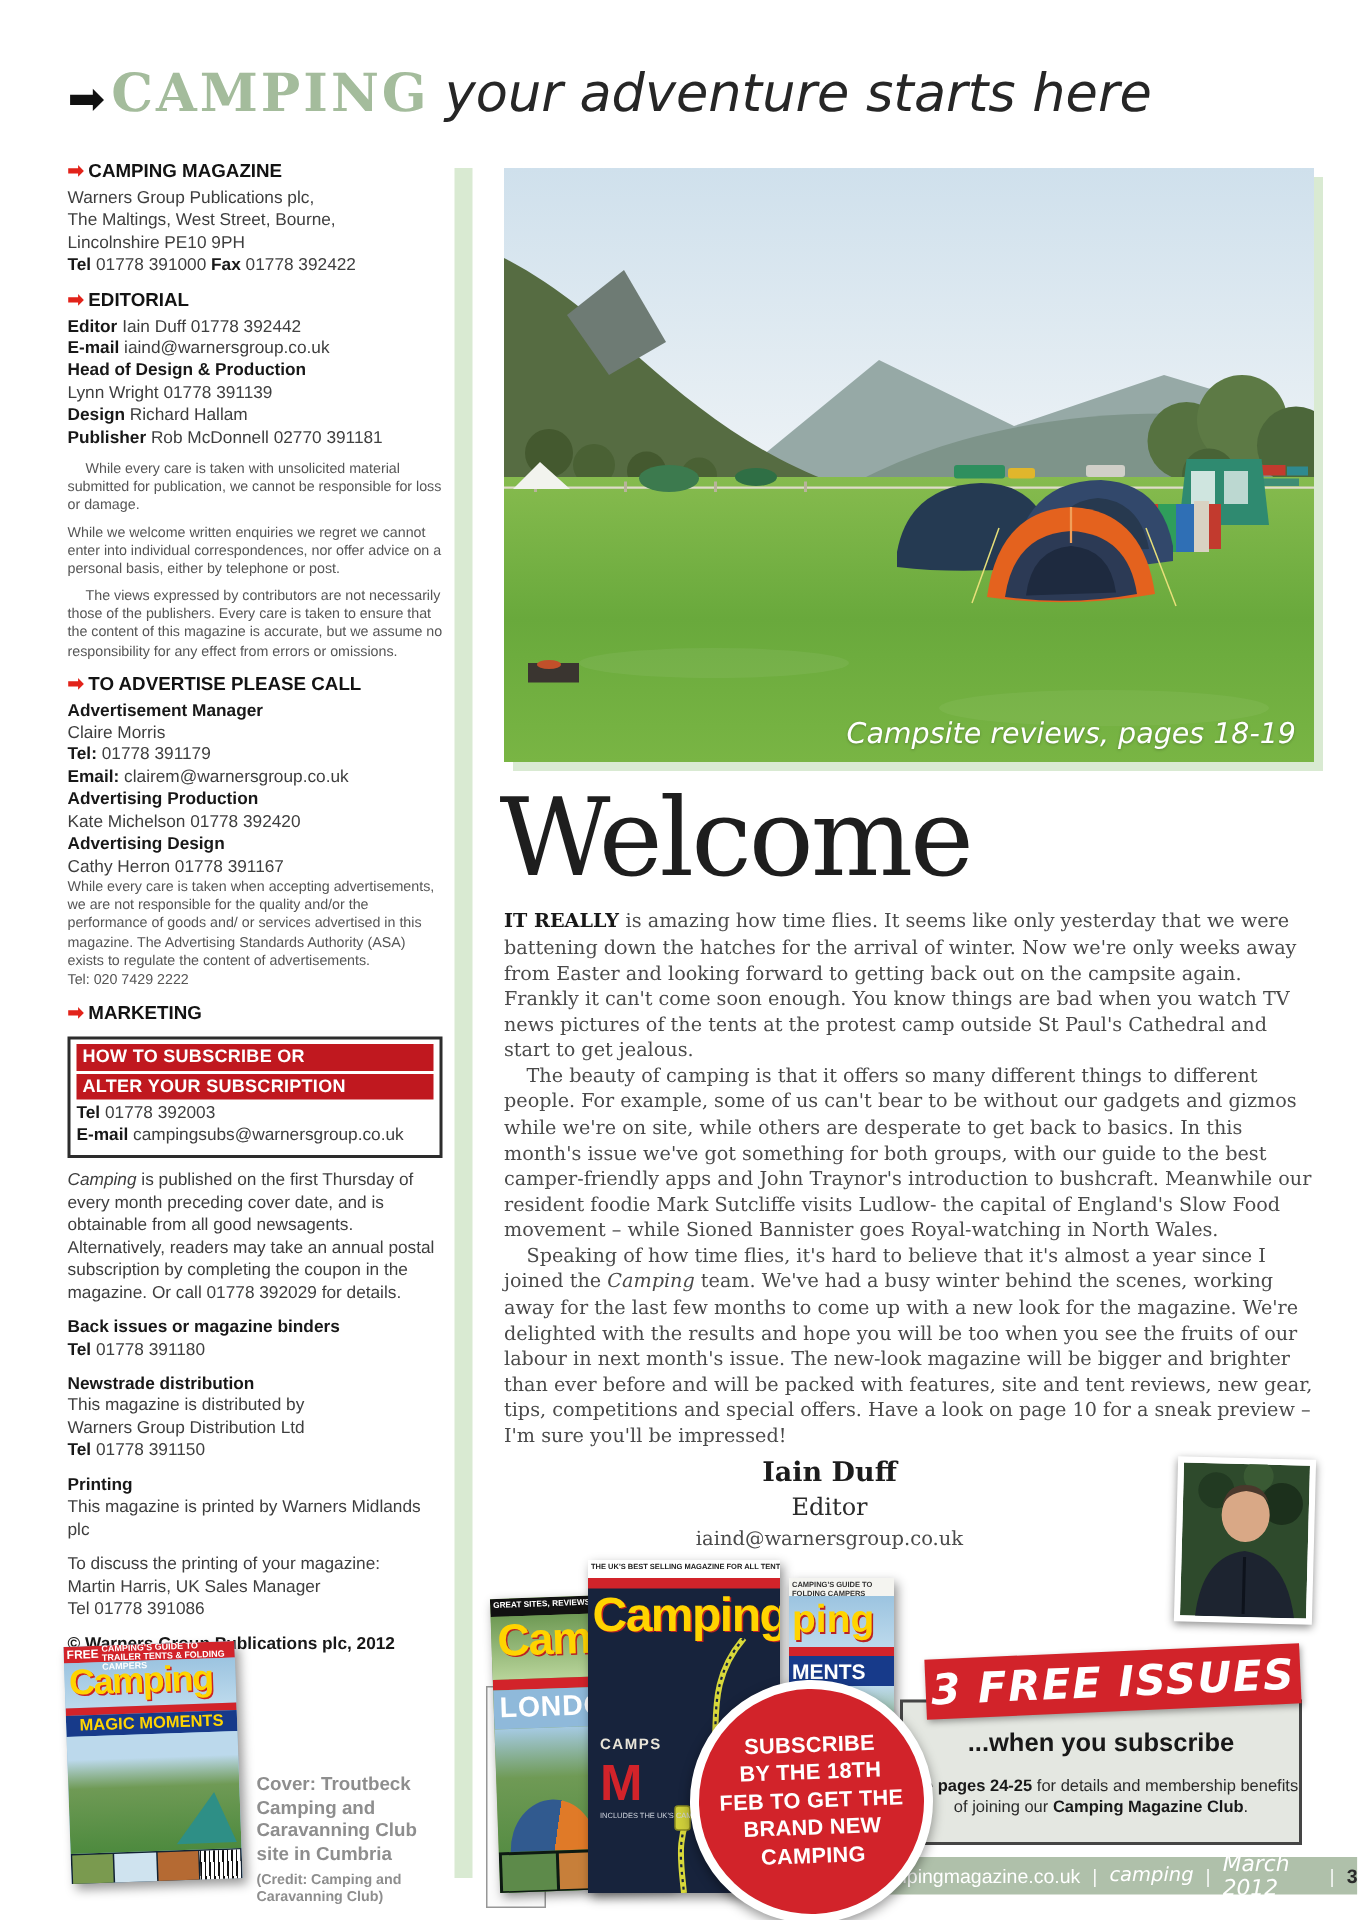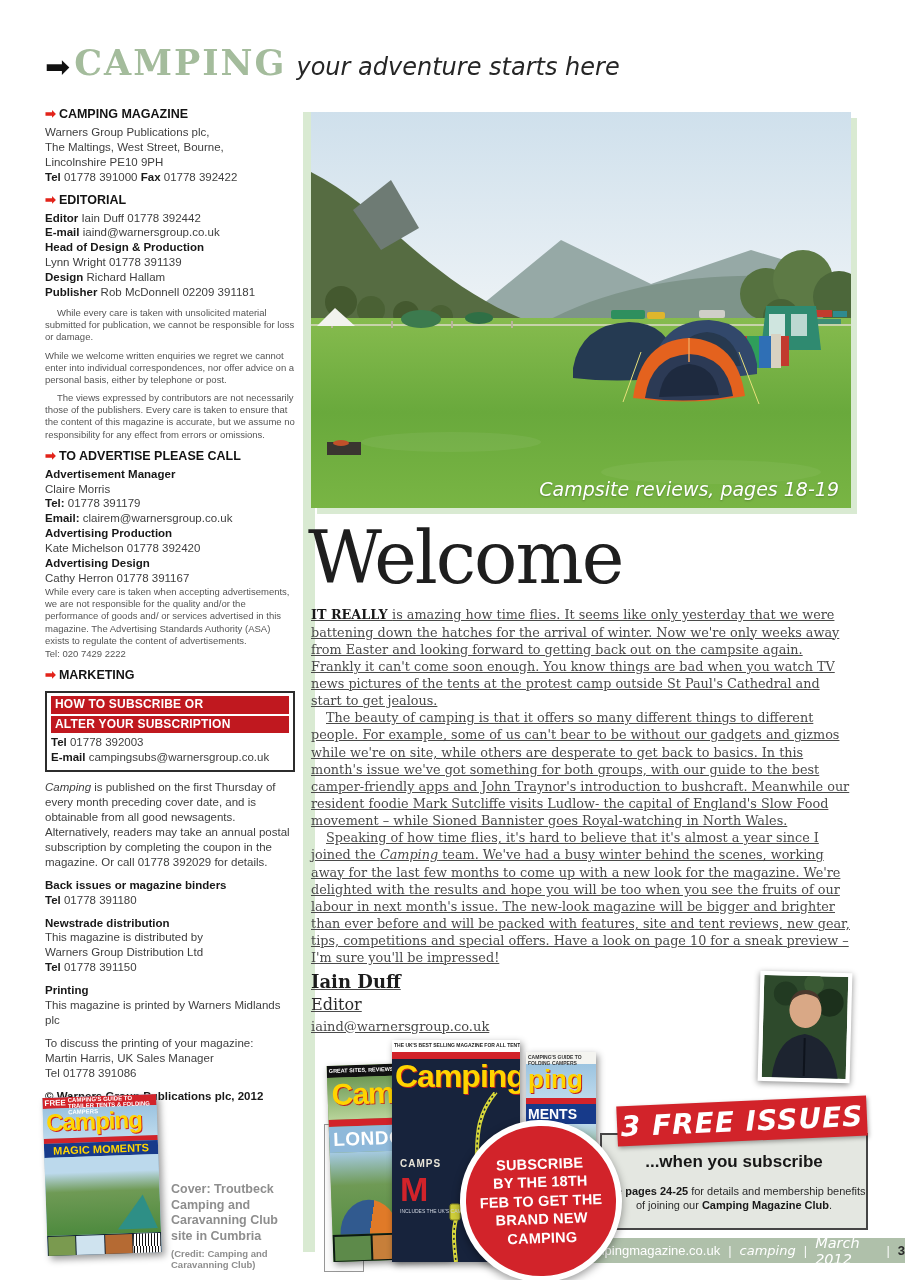--- a/index.html
+++ b/index.html
@@ -3,21 +3,21 @@
 <meta charset="utf-8">
 <style>
   html,body{margin:0;padding:0;background:#fff;}
   .page{position:relative;width:905px;height:1280px;background:#fff;overflow:hidden;
         font-family:"Liberation Sans",sans-serif;color:#3e3e3e;}
 
   
   .hdr{position:absolute;left:45px;top:42px;display:flex;align-items:baseline;white-space:nowrap;}
   .hdr .arrow{color:#111;font-size:30px;margin-right:4px;transform:translateY(2px);}
   .hdr .brand{font-family:"DejaVu Serif",serif;font-weight:700;font-size:35px;color:#a4bc9c;letter-spacing:2px;}
-  .hdr .tag{font-family:"DejaVu Sans",sans-serif;font-style:italic;font-size:24px;color:#262626;margin-left:10px;}
+  .hdr .tag{font-family:"DejaVu Sans",sans-serif;font-style:italic;font-size:35px;color:#262626;margin-left:10px;}
 
   
   .vstrip{position:absolute;left:303px;top:112px;width:12px;height:1140px;background:#d9ead2;}
 
   
   .leftcol{position:absolute;left:45px;top:106px;width:252px;font-size:11.5px;line-height:1.3;}
   .sec{margin-bottom:7px;}
   .sec-head{font-weight:700;color:#131313;font-size:12.5px;margin-bottom:2px;display:flex;align-items:center;}
   .red-arrow{color:#e2231a;font-size:13px;margin-right:3px;}
   .line{min-height:14px;}
@@ -45,33 +45,33 @@
   .ct-photo{height:78px;background:linear-gradient(#bcd9ec 0%,#bcd9ec 20%,#6f9a55 45%,#4d8a3e 100%);position:relative;}
   .ct-tent{position:absolute;right:3px;bottom:4px;width:0;height:0;border-left:26px solid transparent;border-right:14px solid transparent;border-bottom:34px solid #2e8f86;}
   .ct-strip{height:22px;background:#123;display:flex;gap:1px;padding:1px;}
   .ct-strip div{flex:1;}
   .ct-s1{background:#7a9a4f;} .ct-s2{background:#cfe3ef;} .ct-s3{background:#b56a33;}
   .ct-bar{background:#fff;width:12px;background-image:repeating-linear-gradient(90deg,#111 0 1px,#fff 1px 3px);}
   .covercredit{position:absolute;left:126px;top:86px;width:130px;color:#8e8e8e;font-weight:700;font-size:12.5px;line-height:1.25;}
   .covercredit .cc2{font-size:9.5px;margin-top:3px;}
 
   
-  .rightcol{position:absolute;left:311px;top:112px;width:540px;}
+  .rightcol{position:absolute;left:336px;top:112px;width:540px;}
   .photo{position:relative;width:540px;height:396px;box-shadow:6px 6px 0 0 #d9ead2;overflow:hidden;}
   .photo svg{display:block;}
   .photocap{position:absolute;right:12px;bottom:8px;color:#fff;font-family:"DejaVu Sans",sans-serif;
             font-style:italic;font-size:19px;text-shadow:0 1px 2px rgba(0,0,0,.25);}
   .welcome{font-family:"DejaVu Serif",serif;font-weight:400;color:#1e1e1e;font-size:72px;line-height:.95;
            letter-spacing:-2px;margin:16px 0 14px -3px;}
-  .article{font-family:"DejaVu Serif",serif;font-size:12.8px;line-height:1.34;color:#4a4a4a;text-decoration:underline;}
+  .article{font-family:"DejaVu Serif",serif;font-size:12.8px;line-height:1.34;color:#4a4a4a;}
   .article p{margin:0;}
   .article p.ind{text-indent:15px;}
   .edphoto{float:right;width:84px;height:102px;background:#fff;padding:4px;box-shadow:0 2px 6px rgba(0,0,0,.45);
            transform:rotate(1.5deg);margin:6px 0 4px 14px;}
-  .sig{text-align:left;margin-top:4px;}
+  .sig{text-align:center;margin-top:4px;}
   .sig-name{font-family:"DejaVu Serif",serif;font-weight:700;font-size:18px;color:#1c1c1c;}
   .sig-role{font-family:"DejaVu Serif",serif;font-size:16px;color:#2a2a2a;}
   .sig-email{font-size:13px;color:#4a4a4a;margin-top:2px;}
 
   
   .montage{position:absolute;left:328px;top:1040px;width:270px;height:228px;}
   .panel{position:absolute;left:-4px;top:84px;width:38px;height:146px;background:#fbfbfb;border:1px solid #979797;}
   .cover{position:absolute;overflow:hidden;box-shadow:2px 3px 7px rgba(0,0,0,.45);}
   .cov-left{left:2px;top:24px;width:116px;height:196px;transform:rotate(-2deg);background:#7aa05c;}
   .cl-strip{background:#111;color:#fff;font-size:5.5px;font-weight:700;padding:2px;height:8px;}
@@ -152,21 +152,21 @@
       <div class="sec-head">
         <span class="red-arrow">➡</span>
         <span>EDITORIAL</span>
       </div>
       <div>
           <div class="line"><span class="seg-b">Editor </span><span>Iain Duff 01778 392442</span></div>
           <div class="line"><span class="seg-b">E-mail </span><span>iaind@warnersgroup.co.uk</span></div>
           <div class="line"><span class="seg-b">Head of Design &amp; Production</span></div>
           <div class="line"><span>Lynn Wright 01778 391139</span></div>
           <div class="line"><span class="seg-b">Design </span><span>Richard Hallam</span></div>
-          <div class="line"><span class="seg-b">Publisher </span><span>Rob McDonnell 02209 391181</span></div>
+          <div class="line"><span class="seg-b">Publisher </span><span>Rob McDonnell 02770 391181</span></div>
         </div>
     </div>
 
     <div class="sec">
       <p class="notice ind">While every care is taken with unsolicited material submitted for publication, we cannot be responsible for loss or damage.</p>
       <p class="notice">While we welcome written enquiries we regret we cannot enter into individual correspondences, nor offer advice on a personal basis, either by telephone or post.</p>
       <p class="notice ind">The views expressed by contributors are not necessarily those of the publishers. Every care is taken to ensure that the content of this magazine is accurate, but we assume no responsibility for any effect from errors or omissions.</p>
     </div>
 
     <div class="sec">

